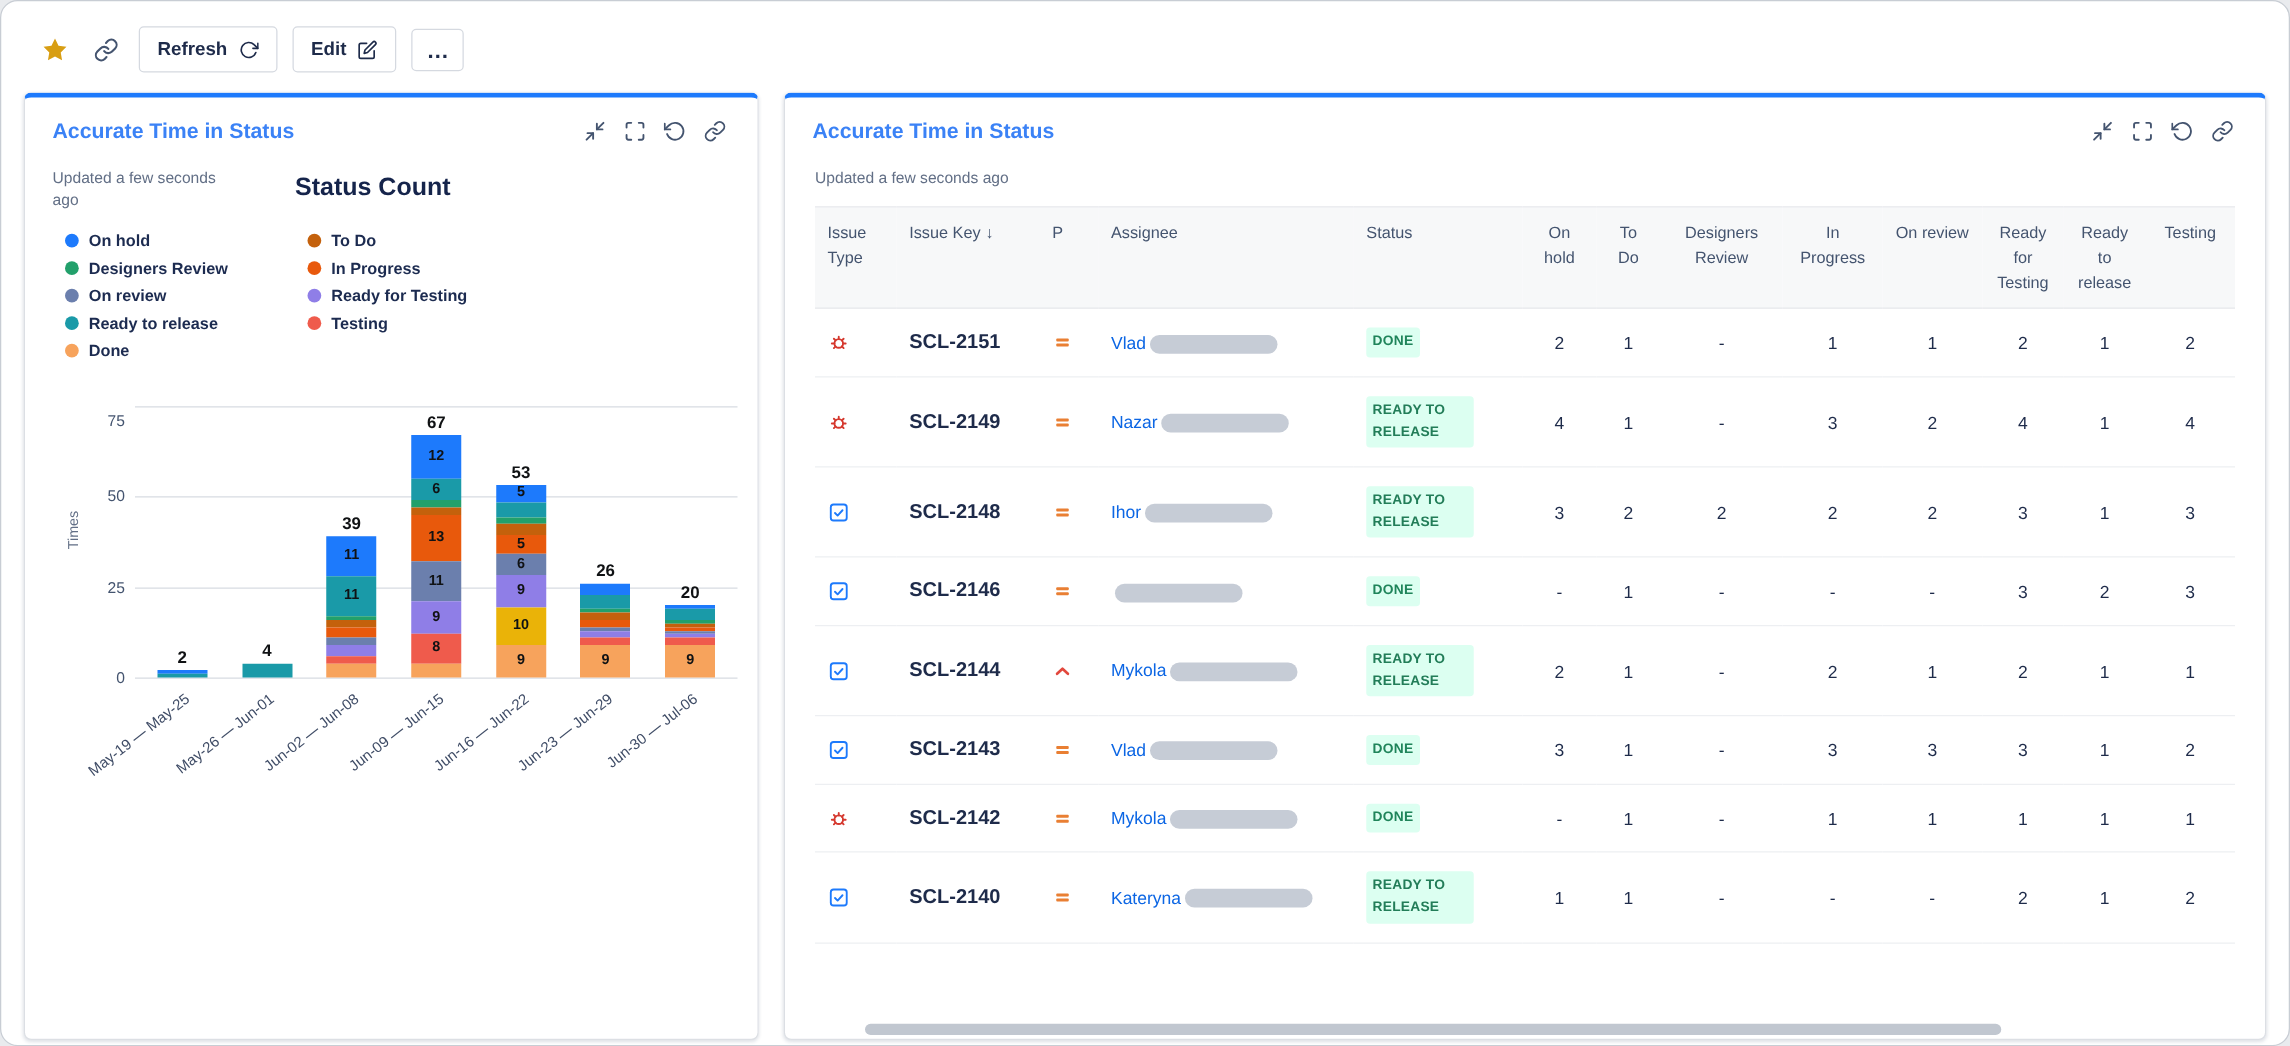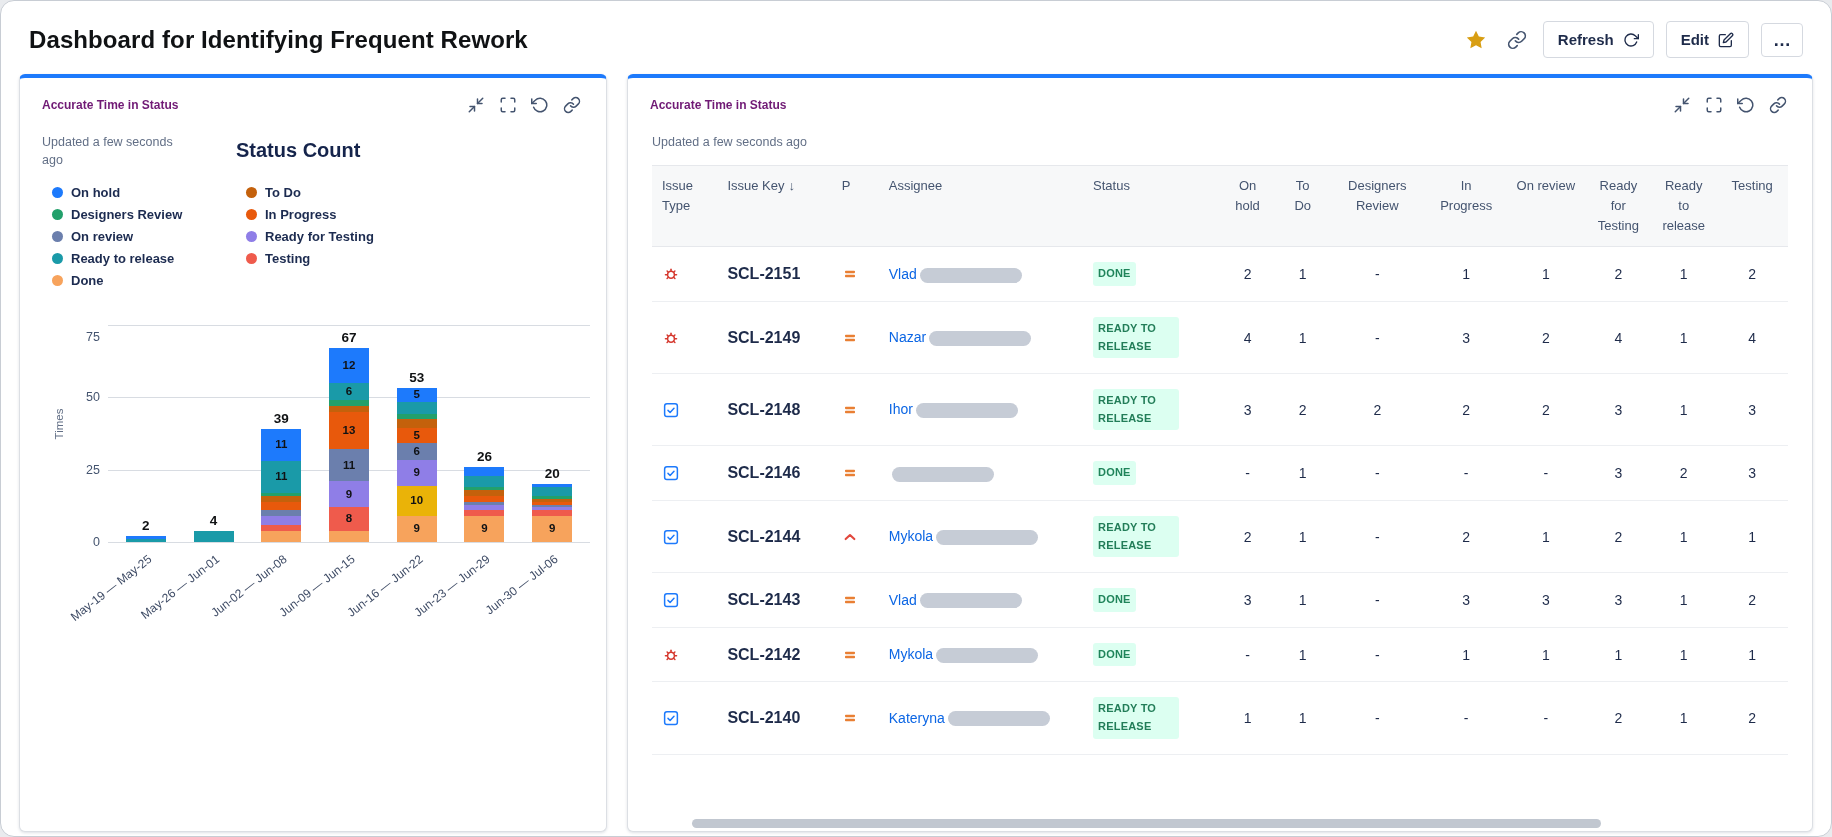--- a/index.html
+++ b/index.html
@@ -35,21 +35,21 @@
   
   .panels { flex:1; min-height:0; display:flex; gap:20px; padding:2px 18px 4px; }
   .card {
     background:#fff; border:1px solid #dcdfe4; border-top:4px solid #1d7afc;
     border-radius:6px; box-shadow:0 1px 3px rgba(23,43,77,.14);
     overflow:hidden; position:relative;
   }
   .card-left { width:588px; flex:none; }
   .card-right { flex:1; }
   .card-header { display:flex; justify-content:space-between; align-items:center; padding:15px 22px 6px; }
-  .card-header h2 { margin:0; font-size:12px; font-weight:700; color:#701a75; }
+  .card-header h2 { margin:0; font-size:17px; font-weight:700; color:#3b82f6; }
   .card-icons { display:flex; gap:8px; }
   .card-icons .icon-btn { padding:3px; }
   .updated { font-size:12.5px; color:#626f86; }
   
   .chart-head { display:flex; padding:10px 22px 0; }
   .chart-head .updated { width:132px; line-height:1.45; }
   .chart-title { font-size:20px; font-weight:700; color:#15244b; margin:6px 0 0 62px; }
   .legend { display:flex; gap:26px; padding:16px 22px 0; margin-left:10px; }
   .legend-col { display:flex; flex-direction:column; gap:7px; }
   .legend-col:first-child { width:168px; }
@@ -108,21 +108,20 @@
   .hscroll .thumb { position:absolute; left:40px; width:80%; height:9px; border-radius:5px; background:#c1c7d0; }
   .sort { margin-left:4px; font-weight:700; color:#44546f; }
   svg { display:block; }
 </style>
 </head>
 <body>
 
 <div class="window">
 
   <div class="win-header">
-    <h1>Dashboard for Identifying Frequent Rework</h1>
     <div class="actions">
       <button class="icon-btn star-btn">
         <svg width="22" height="22" viewBox="0 0 24 24" fill="currentColor" stroke="none">
             <polygon points="12 2 15.09 8.26 22 9.27 17 14.14 18.18 21.02 12 17.77 5.82 21.02 7 14.14 2 9.27 8.91 8.26 12 2"></polygon>
           </svg>
       </button>
       <button class="icon-btn">
         <svg width="20" height="20" viewBox="0 0 24 24" fill="none" stroke="currentColor" stroke-width="2" stroke-linecap="round" stroke-linejoin="round">
             <path d="M10 13a5 5 0 0 0 7.54.54l3-3a5 5 0 0 0-7.07-7.07l-1.72 1.71"></path>
             <path d="M14 11a5 5 0 0 0-7.54-.54l-3 3a5 5 0 0 0 7.07 7.07l1.71-1.71"></path>

